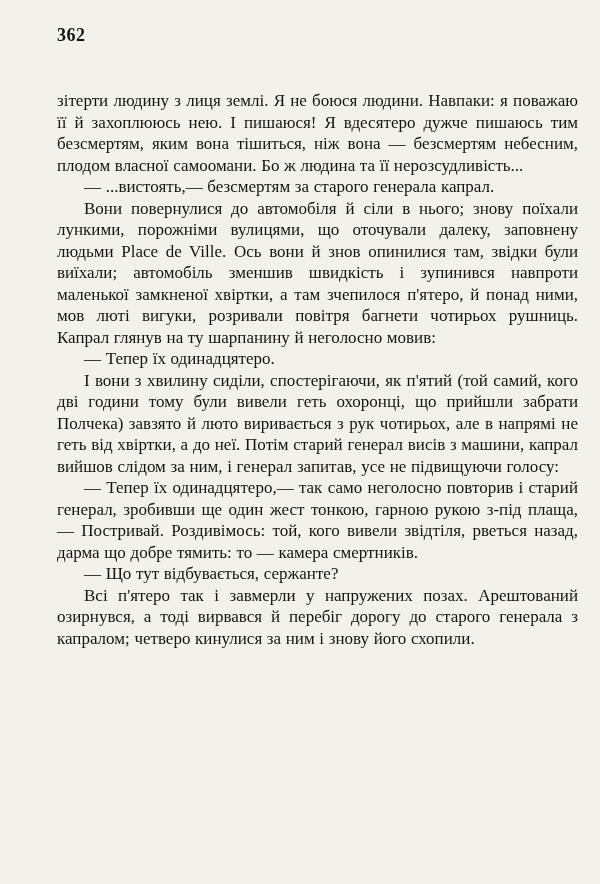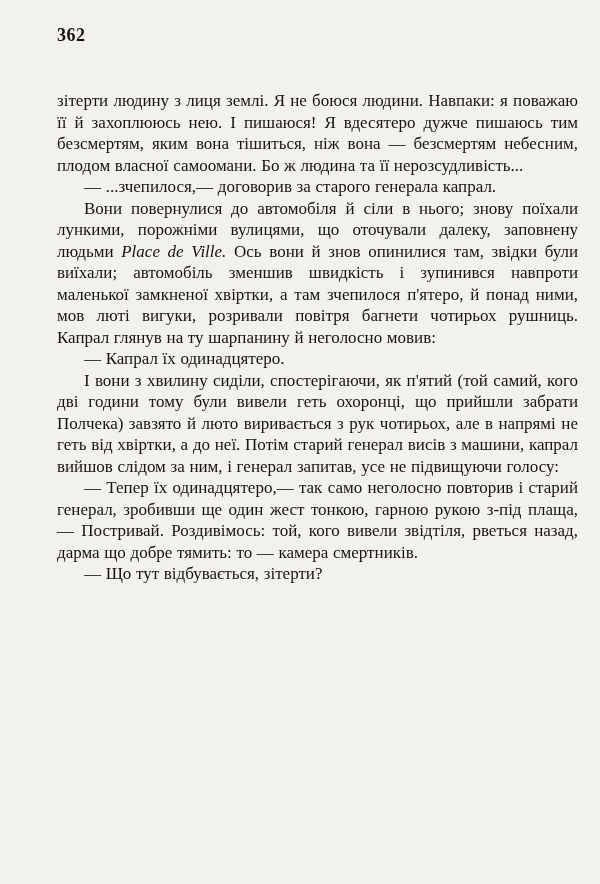--- a/index.html
+++ b/index.html
@@ -28,41 +28,41 @@
       line-height: 21.5px;
       text-align: justify;
       text-indent: 27px;
       word-spacing: 0.4px;
     }
     .body-text p.first {
       text-indent: 0;
       margin-top: 44px;
     }
     .italic {
-      font-style: italic;
       margin-top: 44px;
     }
   </style>
 </head>
 <body>
 
 <div class="page">
   <div class="page-number">362</div>
 
   <div class="body-text">
     <p class="first">зітерти людину з лиця землі. Я не боюся людини. Навпаки: я поважаю її й захоплююсь нею. І пишаюся! Я вдесятеро дужче пишаюсь тим безсмертям, яким вона тішиться, ніж вона — безсмертям небесним, плодом власної самоомани. Бо ж людина та її нерозсудливість...</p>
 
-    <p>— ...зчепилося,— договорив за старого генерала капрал.</p>
+    <p>— ...вистоять,— безсмертям за старого генерала капрал.</p>
 
 
     <p><span>Вони повернулися до автомобіля й сіли в нього; знову поїхали лункими, порожніми вулицями, що оточували далеку, заповнену людьми </span><span class="italic">Place de Ville.</span><span> Ось вони й знов опинилися там, звідки були виїхали; автомобіль зменшив швидкість і зупинився навпроти маленької замкненої хвіртки, а там зчепилося п'ятеро, й понад ними, мов люті вигуки, розривали повітря багнети чотирьох рушниць. Капрал глянув на ту шарпанину й неголосно мовив:</span></p>
 
-    <p>— Капрал їх одинадцятеро.</p>
+    <p>— Тепер їх одинадцятеро.</p>
 
     <p>І вони з хвилину сиділи, спостерігаючи, як п'ятий (той самий, кого дві години тому були вивели геть охоронці, що прийшли забрати Полчека) завзято й люто виривається з рук чотирьох, але в напрямі не геть від хвіртки, а до неї. Потім старий генерал висів з машини, капрал вийшов слідом за ним, і генерал запитав, усе не підвищуючи голосу:</p>
 
     <p>— Тепер їх одинадцятеро,— так само неголосно повторив і старий генерал, зробивши ще один жест тонкою, гарною рукою з-під плаща,— Постривай. Роздивімось: той, кого вивели звідтіля, рветься назад, дарма що добре тямить: то — камера смертників.</p>
 
-    <p>— Що тут відбувається, зітерти?</p>
+    <p>— Що тут відбувається, сержанте?</p>
 
+    <p>Всі п'ятеро так і завмерли у напружених позах. Арештований озирнувся, а тоді вирвався й перебіг дорогу до старого генерала з капралом; четверо кинулися за ним і знову його схопили.</p>
 
   </div>
 </div>
 
 </body></html>

